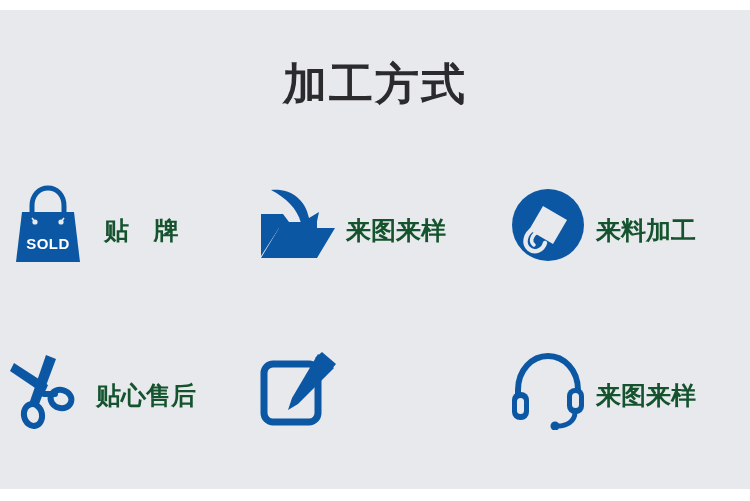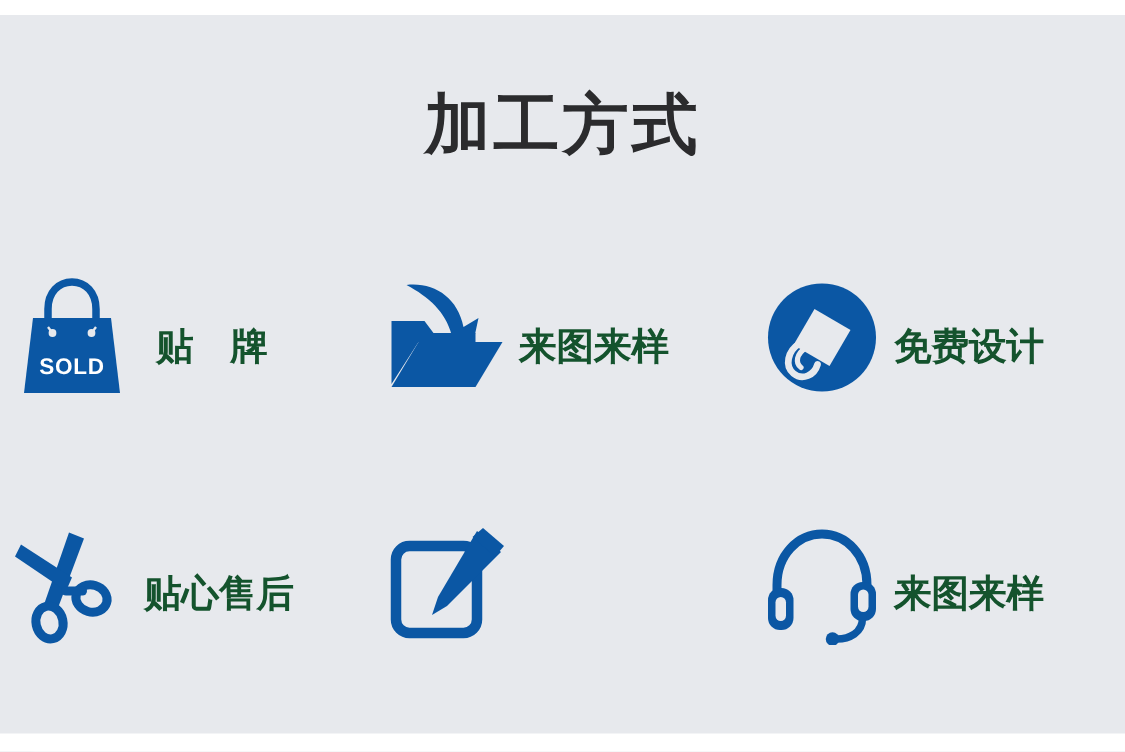--- a/index.html
+++ b/index.html
@@ -128,21 +128,21 @@
 
       <div class="cell">
         <div class="icon-wrap">
           <svg width="78" height="78" viewBox="0 0 78 78" aria-hidden="true">
             <circle cx="39" cy="39" r="36" fill="#0b57a4"></circle>
             <path d="M34 20 L58 34 L44 58 L20 44 Z" fill="#e7e9ed"></path>
             <path d="M24 43 C16 48 14 58 20 63 C26 68 34 64 36 57" fill="none" stroke="#e7e9ed" stroke-width="4.5" stroke-linecap="round"></path>
             <path d="M28 46 C22 50 21 56 25 59" fill="none" stroke="#e7e9ed" stroke-width="3.5" stroke-linecap="round"></path>
           </svg>
         </div>
-        <div class="cell-label">免费设计</div>
+        <div class="cell-label">来料加工</div>
       </div>
 
       <div class="cell">
         <div class="icon-wrap">
           <svg width="80" height="82" viewBox="0 0 80 82" aria-hidden="true">
             <path d="M38 6 L48 10 L30 58 L21 55 Z" fill="#0b57a4"></path>
             <path d="M2 22 L6 14 L40 36 L36 45 Z" fill="#0b57a4"></path>
             <ellipse cx="25" cy="66" rx="9" ry="11" transform="rotate(-12 25 66)" fill="none" stroke="#0b57a4" stroke-width="6"></ellipse>
             <ellipse cx="53" cy="50" rx="10.5" ry="9" transform="rotate(16 53 50)" fill="none" stroke="#0b57a4" stroke-width="6"></ellipse>
             <path d="M36 45 L47 45" stroke="#0b57a4" stroke-width="6" stroke-linecap="round"></path>

